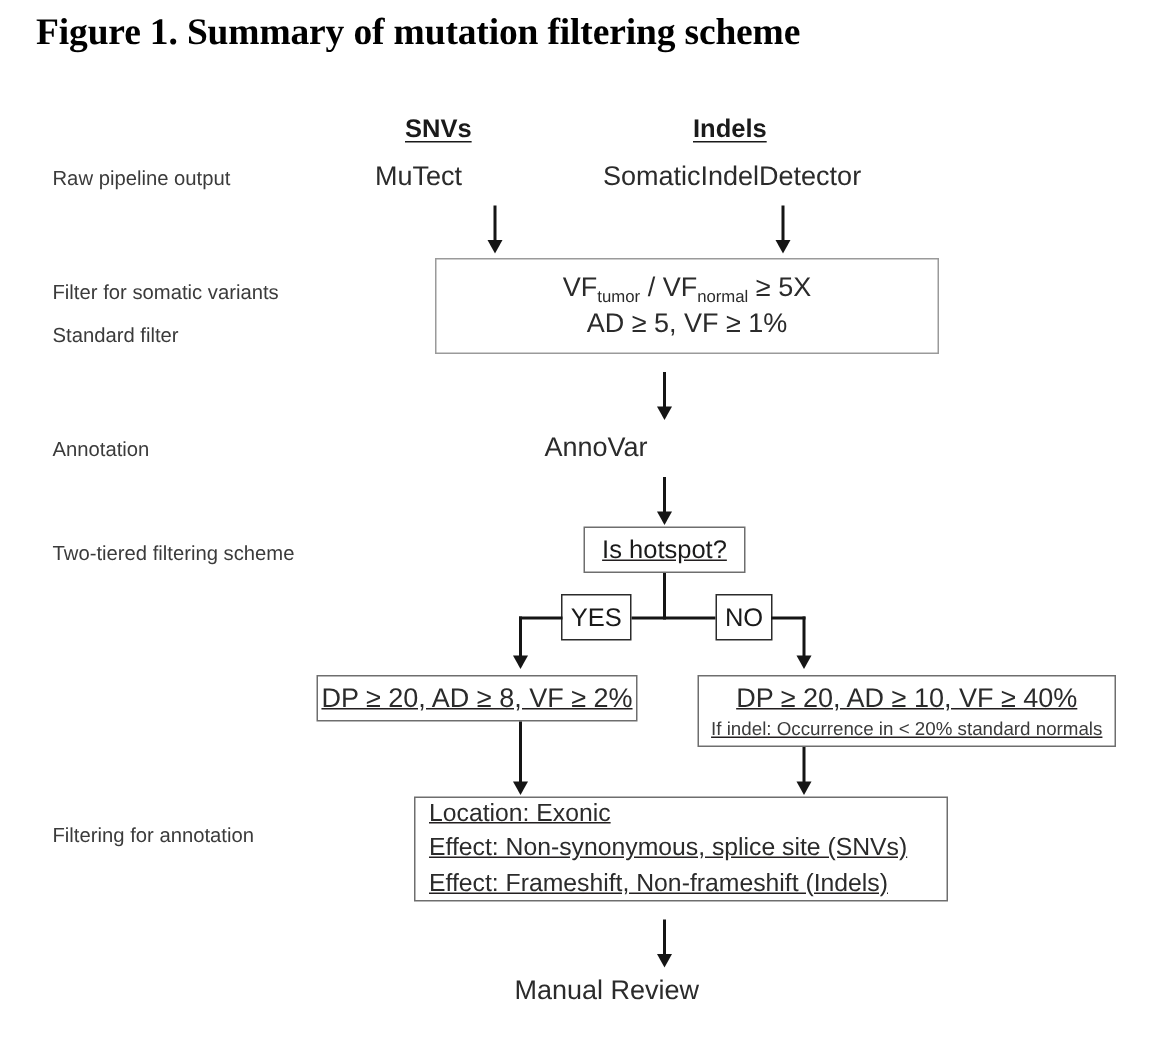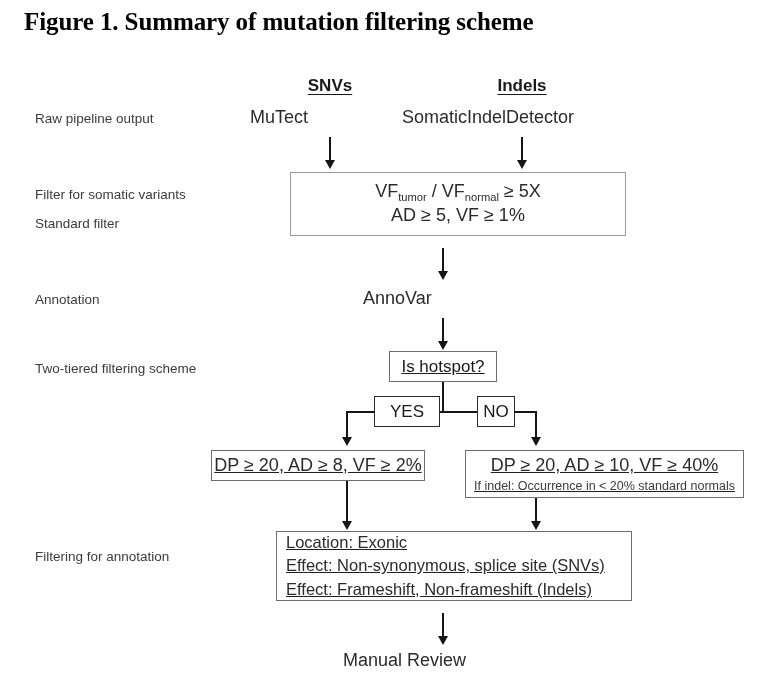--- a/index.html
+++ b/index.html
@@ -40,21 +40,20 @@
     white-space: nowrap;
   }
 
   
   .col-header {
     font-size: 17px;
     font-weight: bold;
     color: #1a1a1a;
     text-decoration: underline;
     text-underline-offset: 3px;
-    text-align: center;
     white-space: nowrap;
   }
 
   
   .plain-node {
     font-size: 18px;
     color: #2b2b2b;
     text-align: left;
     white-space: nowrap;
   }
@@ -173,21 +172,21 @@
   <div class="abs arrowhead" style="left:438px; top:341px;"></div>
 
   <div class="abs box box-mid" style="left:389px; top:351px; width:108px; height:31px;">
     <div class="decision-label">Is hotspot?</div>
   </div>
 
   <div class="abs vline" style="left:442px; top:382px; height:31px;"></div>
 
   <div class="abs hline" style="left:420px; top:411px; width:58px;"></div>
 
-  <div class="abs box box-dark" style="left:374px; top:396px; width:66px; height:31px;">
+  <div class="abs box box-dark" style="left:374px; top:396px; width:47px; height:31px;">
     <div class="decision-label">YES</div>
   </div>
 
   <div class="abs box box-dark" style="left:477px; top:396px; width:38px; height:31px;">
     <div class="decision-label">NO</div>
   </div>
 
   <div class="abs hline" style="left:346px; top:411px; width:29px;"></div>
   <div class="abs vline" style="left:346px; top:411px; height:27px;"></div>
   <div class="abs arrowhead" style="left:342px; top:437px;"></div>

